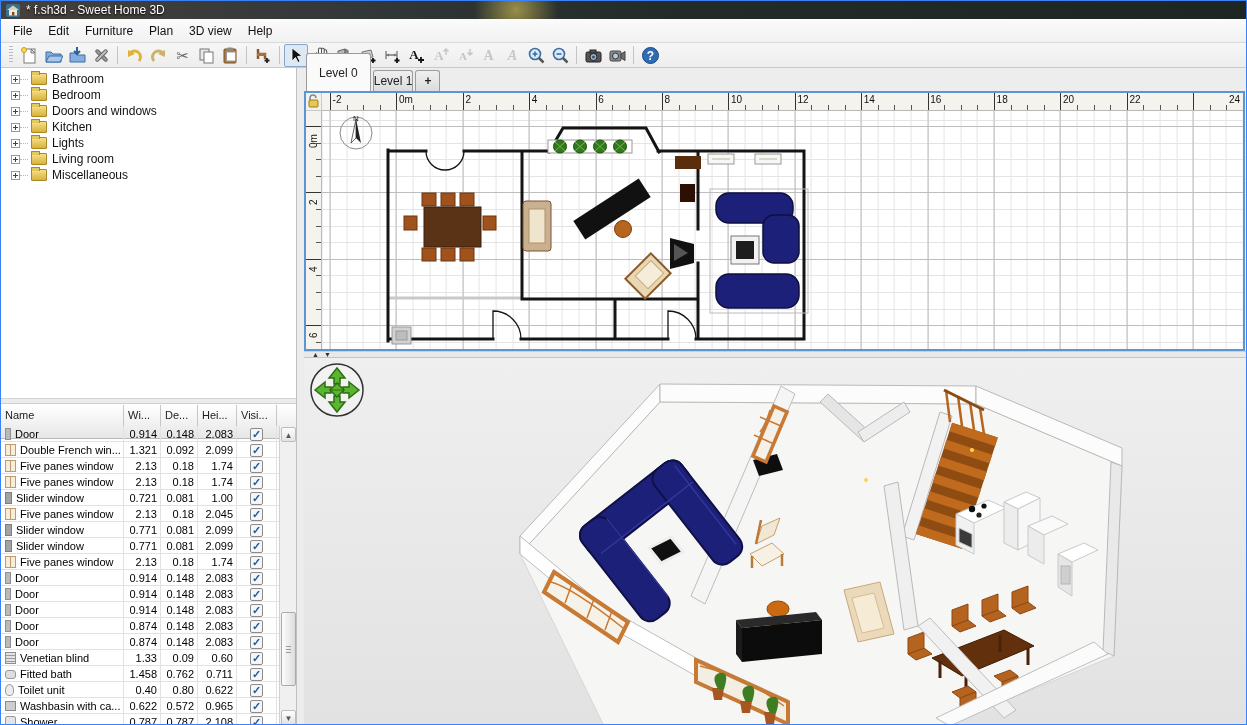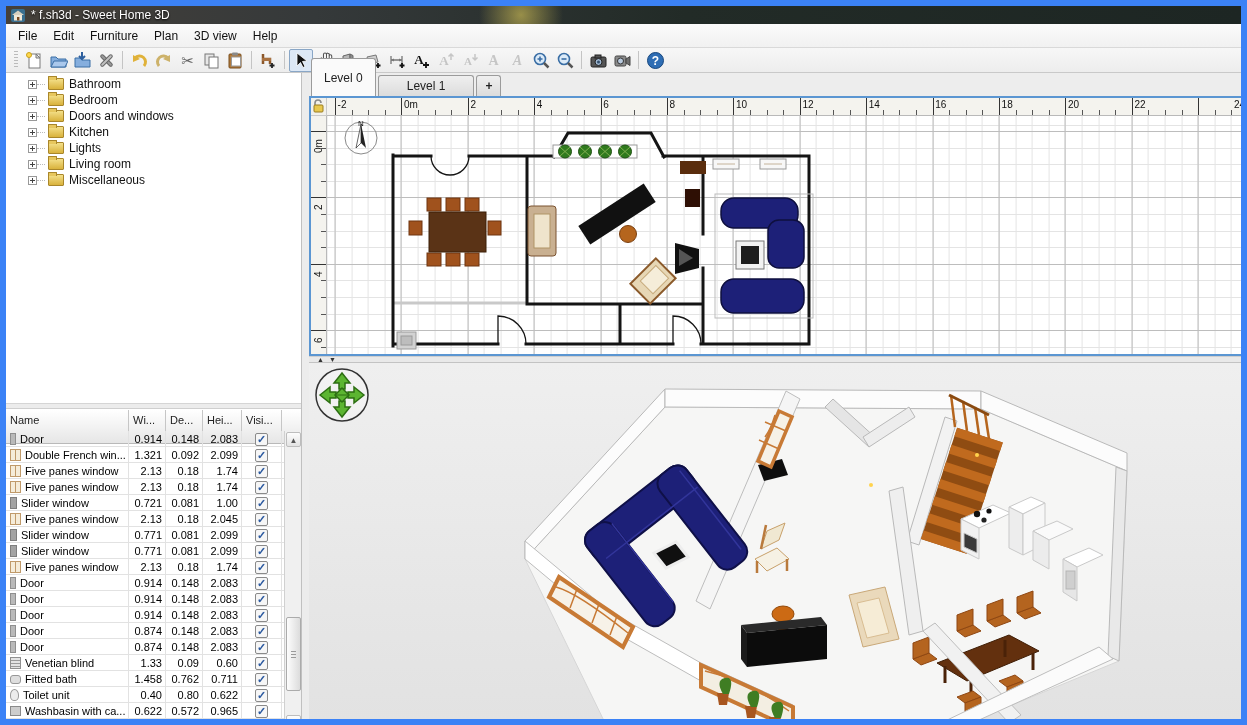--- a/index.html
+++ b/index.html
@@ -1,18 +1,18 @@
 <!DOCTYPE html>
 <html><head>
 <meta charset="utf-8">
 <style>
   * { box-sizing: border-box; margin:0; padding:0; }
   body { font-family: "Liberation Sans", sans-serif; background:#555; }
   .window { position:relative; width:1247px; height:725px; background:#f0f0f0;
-            border:6px solid #3b82f6; overflow:hidden; }
+            border:1px solid #3b82f6; overflow:hidden; }
 
   
   .titlebar { position:absolute; left:0; top:0; width:100%; height:18px;
     background:
       radial-gradient(circle at 515px 9px, rgba(225,205,90,.6), rgba(225,205,90,0) 42px),
       linear-gradient(90deg,#45403a 0%, #35393a 25%, #222b27 55%, #1d2623 100%);
     color:#fff; display:flex; align-items:center; padding-left:5px;
     font-size:12px; text-shadow:0 1px 2px #000; }
   .titlebar .app-ico { width:14px; height:13px; margin-right:6px; }
 
@@ -31,21 +31,21 @@
   .tbtn { width:24px; height:23px; display:flex; align-items:center; justify-content:center;
     border:1px solid transparent; border-radius:2px; margin:0 0px; }
   .tbtn.pressed { border-color:#89a6c6; background:#dde8f5; }
   .tbtn.disabled { opacity:.42; }
   .tbtn svg { display:block; }
   .tsep { width:1px; height:18px; background:#c4c4c4; margin:0 4px; }
 
   
   .leftpanel { position:absolute; left:0; top:67px; width:296px; height:658px;
     background:#fff; border-right:1px solid #c0c0c0; }
-  .tree { position:absolute; left:16px; top:0; width:100%; height:330px; overflow:hidden;
+  .tree { position:absolute; left:4px; top:0; width:100%; height:330px; overflow:hidden;
     padding-top:3px; font-size:12px; color:#111; }
   .trow { height:16px; display:flex; align-items:center; padding-left:6px; }
   .expbox { width:9px; height:9px; border:1px solid #999; background:#fff; position:relative; flex:0 0 9px; }
   .expbox::before, .expbox::after { content:""; position:absolute; background:#444; }
   .expbox::before { left:1px; right:1px; top:3px; height:1px; }
   .expbox::after  { top:1px; bottom:1px; left:3px; width:1px; }
   .dots { width:8px; height:1px; border-top:1px dotted #bbb; }
   .folder { width:16px; height:12px; margin:0 5px 0 3px; position:relative; flex:0 0 16px;
     background:linear-gradient(#f4e08a,#d9b23c); border:1px solid #a9862a; border-radius:1px;}
   .folder::before { content:""; position:absolute; left:-1px; top:-3px; width:7px; height:3px;
@@ -83,21 +83,21 @@
     border:1px solid #bdbdbd; border-radius:2px;}
   .sthumb { position:absolute; left:1px; width:15px; height:74px; top:186px;
     background:linear-gradient(90deg,#fdfdfd,#dcdcdc); border:1px solid #ababab; border-radius:2px;}
   .sthumb::after { content:""; position:absolute; left:4px; right:4px; top:33px; height:8px;
     background:repeating-linear-gradient(#9a9a9a 0 1px, transparent 1px 3px); }
 
   
   .vdivider { position:absolute; left:296px; top:67px; width:7px; bottom:0; background:#ececec; }
   .tabrow { position:absolute; left:303px; top:67px; right:0; height:23px; background:#ededed;
     display:flex; align-items:flex-end; padding-left:2px; font-size:12px; }
-  .tab { padding:3px 28px 3px; border:1px solid #9b9b9b; border-bottom:none;
+  .tab { padding:3px 0 3px; border:1px solid #9b9b9b; border-bottom:none;
     background:linear-gradient(#efefef,#dcdcdc); margin-right:2px; border-radius:3px 3px 0 0; color:#222;}
   .tab.active { background:#fafafa; padding:12px 12px; font-weight:normal; position:relative; top:1px;}
   .tab.plus { font-weight:bold; padding:3px 8px; }
 
   
   .plan { position:absolute; left:303px; top:90px; width:941px; height:260px;
     border:2px solid #5b96d2; background:#fff; }
   .plan .corner { position:absolute; left:0; top:0; width:16px; height:18px;
     background:#f2f1ec; border-right:1px solid #c9c9c9; border-bottom:1px solid #c9c9c9;}
   .hruler { position:absolute; left:16px; top:0; right:0; height:18px; background:#f4f3ee;

